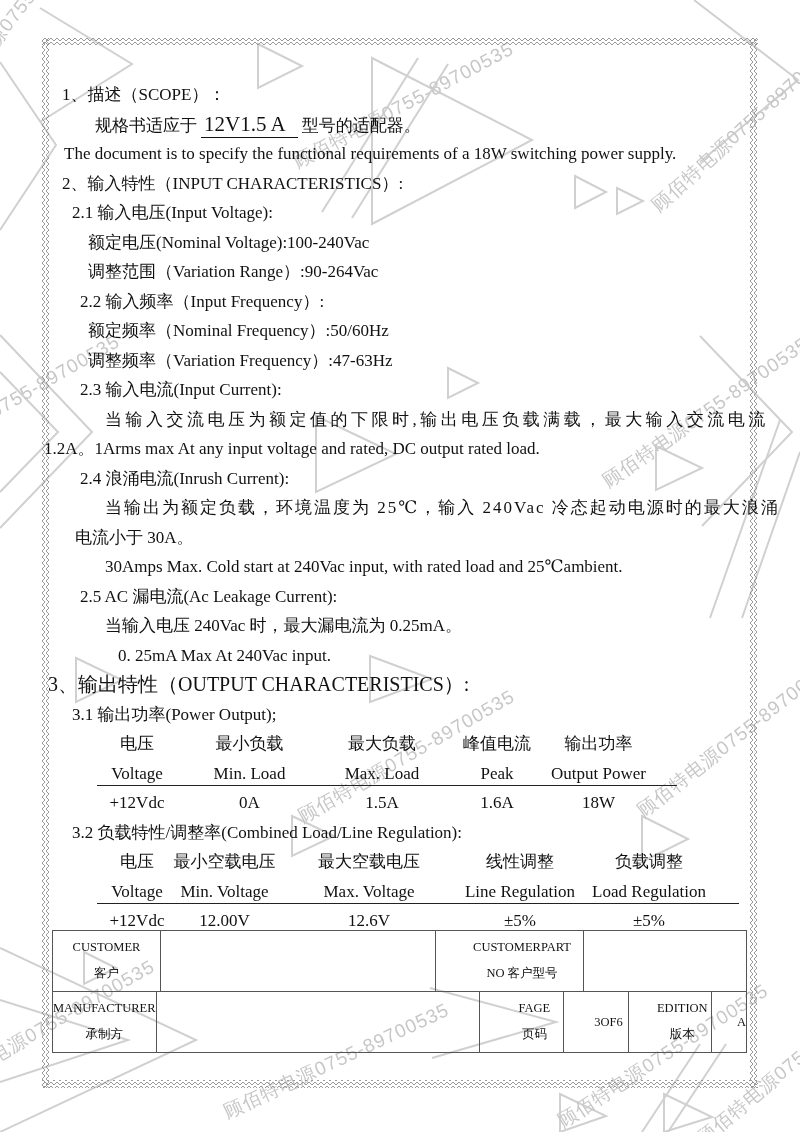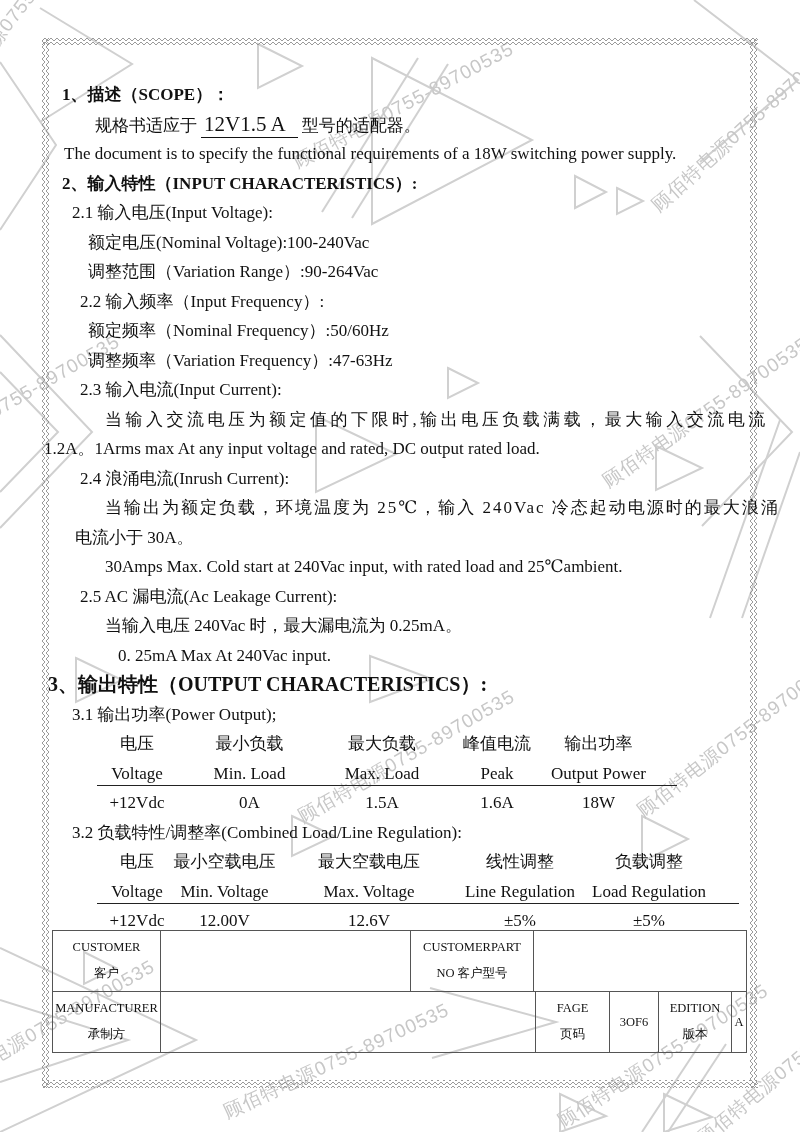--- a/index.html
+++ b/index.html
@@ -10,21 +10,21 @@
   }
   .wm-layer{position:absolute;inset:0;z-index:1;pointer-events:none;}
   .wm-text{
     position:absolute;color:#c7c7c7;font-size:19px;white-space:nowrap;
     font-family:"Liberation Sans","DejaVu Sans",sans-serif;
     transform-origin:left center;letter-spacing:1px;
   }
   .frame-svg{position:absolute;left:42px;top:38px;z-index:2;}
   .doc{position:absolute;left:42px;top:80px;width:716px;z-index:3;}
   .line{height:29.5px;line-height:29.5px;font-size:17px;white-space:nowrap;}
-  .b{font-weight:bold;}
+  .b{font-weight:normal;}
   .h3size{font-size:20px;}
   .sp{letter-spacing:3.5px;}
   .sp2{letter-spacing:2px;}
   .model{
     font-size:21px;border-bottom:1.6px solid #111;
     padding:0 12px 1px 3px;margin:0 4px;
   }
   .trow{position:relative;height:29.5px;}
   .tcell{position:absolute;top:0;height:29.5px;line-height:29.5px;text-align:center;font-size:17px;}
   .t1c1{left:55px;width:80px;}  .t1c2{left:165px;width:85px;}
@@ -33,21 +33,21 @@
   .t2c1{left:55px;width:80px;}  .t2c2{left:120px;width:125px;}
   .t2c3{left:262px;width:130px;}.t2c4{left:413px;width:130px;}
   .t2c5{left:541px;width:132px;}
   .rule{position:absolute;bottom:2px;border-bottom:1.6px solid #222;}
   .rule1{left:55px;width:580px;}
   .rule2{left:55px;width:642px;}
   .ftable{
     position:absolute;left:52px;top:930px;width:693px;z-index:3;
     border:1px solid #555;font-size:12.5px;background:transparent;
   }
-  .frow{display:flex;}
+  .frow{display:flex;gap:25px;}
   .frow1{height:60px;border-bottom:1px solid #555;}
   .frow2{height:60px;}
   .fcell{
     border-right:1px solid #555;display:flex;flex-direction:column;
     justify-content:space-evenly;align-items:center;text-align:center;
     box-sizing:border-box;
   }
   .fcell:last-child{border-right:none;}
   .fc-last{border-right:none;}
 </style>

